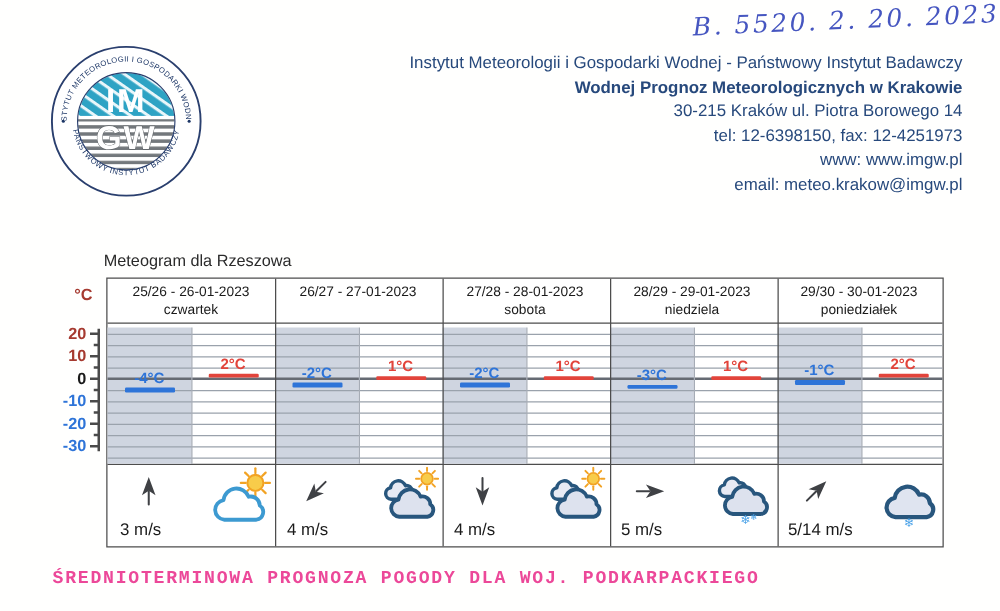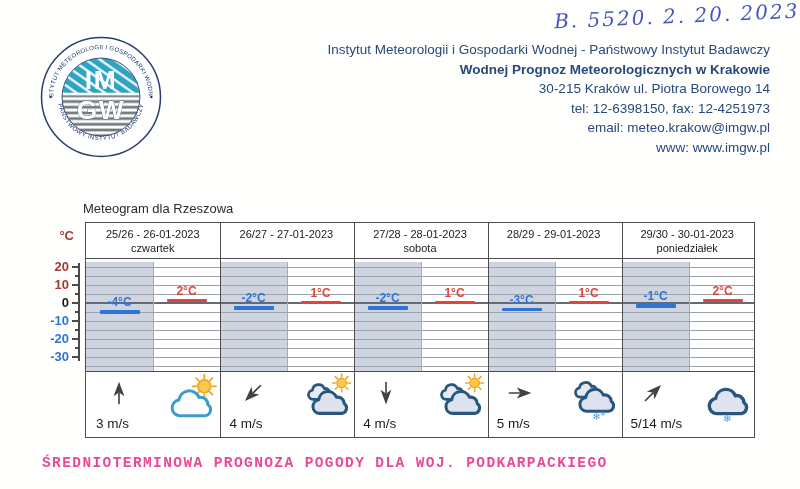--- a/index.html
+++ b/index.html
@@ -102,22 +102,22 @@
     </text>
     <circle cx="10.5" cy="60" r="1.2" fill="#1c3666"></circle>
     <circle cx="109.5" cy="60" r="1.2" fill="#1c3666"></circle>
   </svg>
 
   <div class="address">
     <div>Instytut Meteorologii i Gospodarki Wodnej - Państwowy Instytut Badawczy</div>
     <div class="bold">Wodnej Prognoz Meteorologicznych w Krakowie</div>
     <div>30-215 Kraków ul. Piotra Borowego 14</div>
     <div>tel: 12-6398150, fax: 12-4251973</div>
+    <div>www: www.imgw.pl</div>
     <div>email: meteo.krakow@imgw.pl</div>
-    <div>www: www.imgw.pl</div>
   </div>
 
   <div class="meteo-title">Meteogram dla Rzeszowa</div>
 
   <div class="y-axis">
     <div class="axis-unit">°C</div>
     <div>
         <div class="ax-line" style="top: 41px; height: 98px;"></div>
         <div class="ax-tick major" style="top: 44.25px;"></div>
         <div class="ax-tick" style="top: 53.25px;"></div>
@@ -147,20 +147,21 @@
       </div>
       <div class="day-header">
         <div>26/27 - 27-01-2023</div>
       </div>
       <div class="day-header">
         <div>27/28 - 28-01-2023</div>
         <div>sobota</div>
       </div>
       <div class="day-header">
         <div>28/29 - 29-01-2023</div>
+        <div>niedziela</div>
       </div>
       <div class="day-header">
         <div>29/30 - 30-01-2023</div>
         <div>poniedziałek</div>
       </div>
     </div>
 
     <div class="chart-row">
       <div class="plot-area">
           <div class="night-shade" style="left: 0px;"></div>

